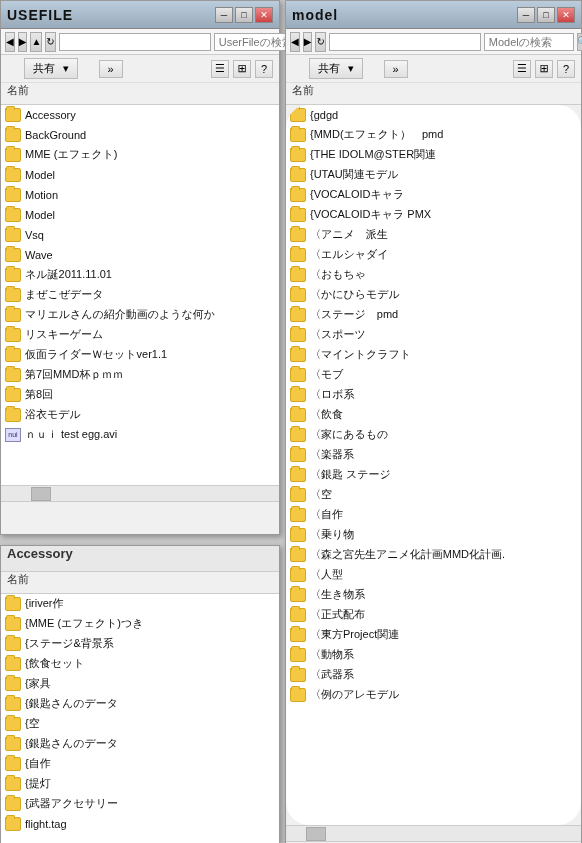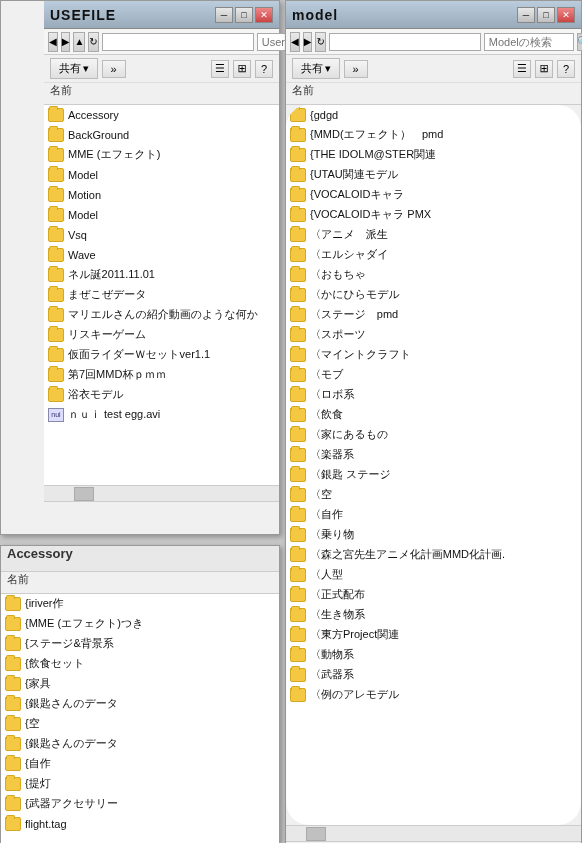--- a/index.html
+++ b/index.html
@@ -119,21 +119,22 @@
     }
 
     .toolbar-btn {
       padding: 2px 8px;
       background: linear-gradient(to bottom, #f5f5f5, #e0e0e0);
       border: 1px solid #bbb;
       font-size: 11px;
       cursor: pointer;
       display: flex;
       align-items: center;
-      gap: 2px;
+      gap: 8px;
+      margin-left: 17px;
     }
 
     .toolbar-icon {
       width: 18px;
       height: 18px;
       background: linear-gradient(to bottom, #f5f5f5, #e0e0e0);
       border: 1px solid #bbb;
       display: flex;
       align-items: center;
       justify-content: center;
@@ -240,21 +241,20 @@
       display: flex;
       align-items: center;
     }
 
     
     #win-userfile {
       left: 0;
       top: 0;
       width: 280px;
       height: 535px;
-      padding-left: 43px;
     }
 
     
     #win-model {
       left: 285;
       top: 0;
       width: 297px;
       height: 843px;
     }
 
@@ -359,20 +359,24 @@
         <div class="file-item">
           <div class="folder-icon"></div>
           <span class="file-name">仮面ライダーＷセットver1.1</span>
         </div>
         <div class="file-item">
           <div class="folder-icon"></div>
           <span class="file-name">第7回MMD杯ｐｍｍ</span>
         </div>
         <div class="file-item">
           <div class="folder-icon"></div>
+          <span class="file-name">第8回</span>
+        </div>
+        <div class="file-item">
+          <div class="folder-icon"></div>
           <span class="file-name">浴衣モデル</span>
         </div>
         <div class="file-item">
           <div class="avi-icon">nui</div>
           <span class="file-name">ｎｕｉ test egg.avi</span>
         </div>
       </div>
   </div>
 
   <div class="scrollbar-h" style="border-top:1px solid #ccc;">
@@ -512,25 +516,25 @@
         <div class="file-item">
           <div class="folder-icon"></div>
           <span class="file-name">〈森之宮先生アニメ化計画MMD化計画.</span>
         </div>
         <div class="file-item">
           <div class="folder-icon"></div>
           <span class="file-name">〈人型</span>
         </div>
         <div class="file-item">
           <div class="folder-icon"></div>
+          <span class="file-name">〈生き物系</span>
+        </div>
+        <div class="file-item">
+          <div class="folder-icon"></div>
           <span class="file-name">〈正式配布</span>
-        </div>
-        <div class="file-item">
-          <div class="folder-icon"></div>
-          <span class="file-name">〈生き物系</span>
         </div>
         <div class="file-item">
           <div class="folder-icon"></div>
           <span class="file-name">〈東方Project関連</span>
         </div>
         <div class="file-item">
           <div class="folder-icon"></div>
           <span class="file-name">〈動物系</span>
         </div>
         <div class="file-item">

